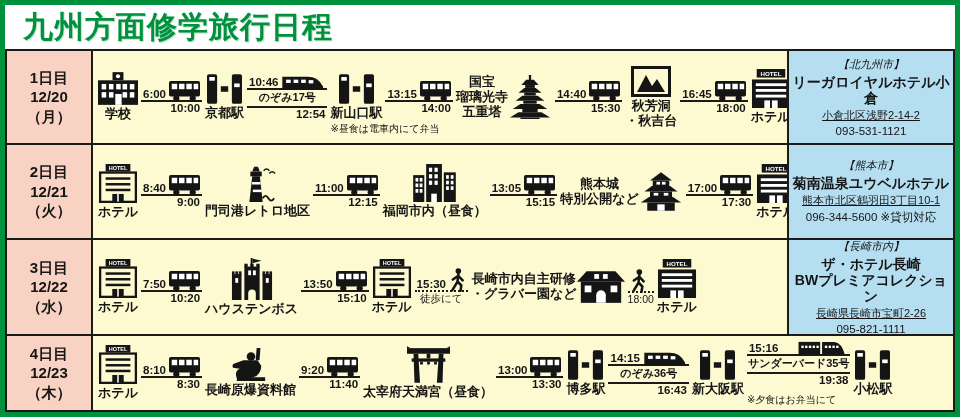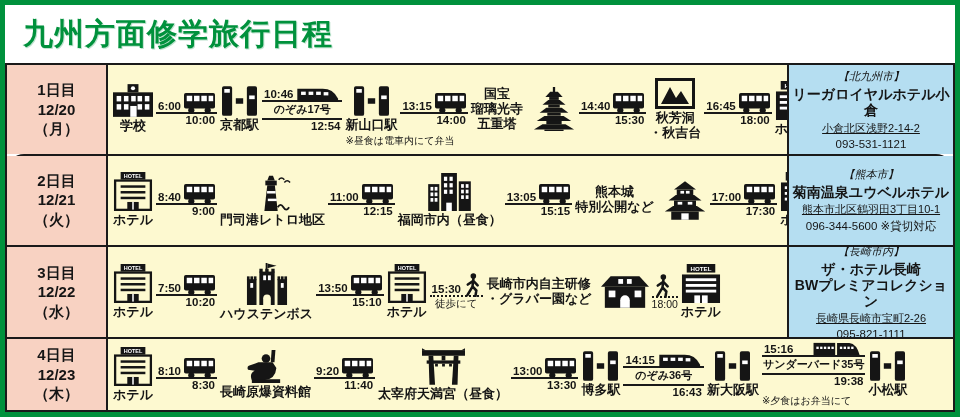--- a/index.html
+++ b/index.html
@@ -1,36 +1,36 @@
 <!DOCTYPE html>
 <html><head>
 <meta charset="utf-8">
 <style>
   * { margin:0; padding:0; box-sizing:border-box; }
   body { background:#fff; font-family:"Liberation Sans","DejaVu Sans",sans-serif; color:#151515; }
   .frame { width:960px; height:417px; border:5px solid #00913c; background:#fff; display:flex; flex-direction:column; overflow:hidden; }
-  .title-bar { height:58px; flex:none; display:flex; align-items:center; padding-left:18px; background:#fff; }
+  .title-bar { height:44px; flex:none; display:flex; align-items:center; padding-left:18px; background:#fff; }
   .title { font-size:30px; font-weight:bold; color:#00913c; letter-spacing:1px; text-shadow:1px 1px 0 #bfe3cf; }
   .table { flex:1; display:flex; flex-direction:column; border:2.5px solid #1a1a1a; }
   .row { display:flex; min-height:0; }
   .row + .row { border-top:2.5px solid #1a1a1a; }
-  .row:nth-child(1){ flex:93; } .row:nth-child(2){ flex:93;border-radius:17px; } .row:nth-child(3){ flex:95; } .row:nth-child(4){ flex:74; }
-  .day-cell { width:101px; flex:none; background:#f8d2c2; border-right:2.5px solid #1a1a1a;
+  .row:nth-child(1){ flex:93; } .row:nth-child(2){ flex:93; } .row:nth-child(3){ flex:95; } .row:nth-child(4){ flex:74; }
+  .day-cell { width:86px; flex:none; background:#f8d2c2; border-right:2.5px solid #1a1a1a;
               display:flex; flex-direction:column; justify-content:center; align-items:center;
               font-weight:bold; font-size:15px; line-height:1.3; }
   .route { flex:1; background:#fdf9d0; display:flex; align-items:center; gap:2px; padding:0 5px; overflow:hidden; }
   .hotel-cell { width:166px; flex:none; background:#b5def1; border-left:2.5px solid #1a1a1a;
                 display:flex; flex-direction:column; justify-content:center; align-items:center;
                 text-align:center; padding:2px 3px; gap:2px; }
   .h-city  { font-size:11px;font-style:italic; }
   .h-name  { font-size:14px; font-weight:bold; line-height:1.15; white-space:pre-line; }
   .h-addr  { font-size:11px;text-decoration:underline; }
   .h-phone { font-size:11.5px; }
   .place { display:flex; flex-direction:column; align-items:center; gap:2px; position:relative; flex:none; }
-  .place.side { flex-direction:row; gap:9px; }
+  .place.side { flex-direction:row; gap:0; }
   .p-label { font-weight:bold; font-size:13px; line-height:1.15; text-align:center; white-space:pre-line; }
   .p-note { position:absolute; top:100%; left:0; margin-top:1px; font-size:10px; white-space:nowrap; font-weight:normal; }
   .p-icon svg, .t-icon svg { display:block; }
   .transit { display:flex; flex-direction:column; flex:none; margin:0 1px; }
   .t-top { display:flex; align-items:flex-end; justify-content:space-between; gap:3px;
            border-bottom:2.2px solid #1a1a1a; padding:0 2px; }
   .transit.walk .t-top { border-bottom:2.2px dotted #1a1a1a; }
   .t-depart { font-size:11.5px; font-weight:bold; }
   .t-icon { margin-bottom:-2px; }
   .t-name { font-size:11px; font-weight:bold; text-align:center; border-bottom:2.2px solid #1a1a1a; padding:0 1px 1px; white-space:nowrap; }

